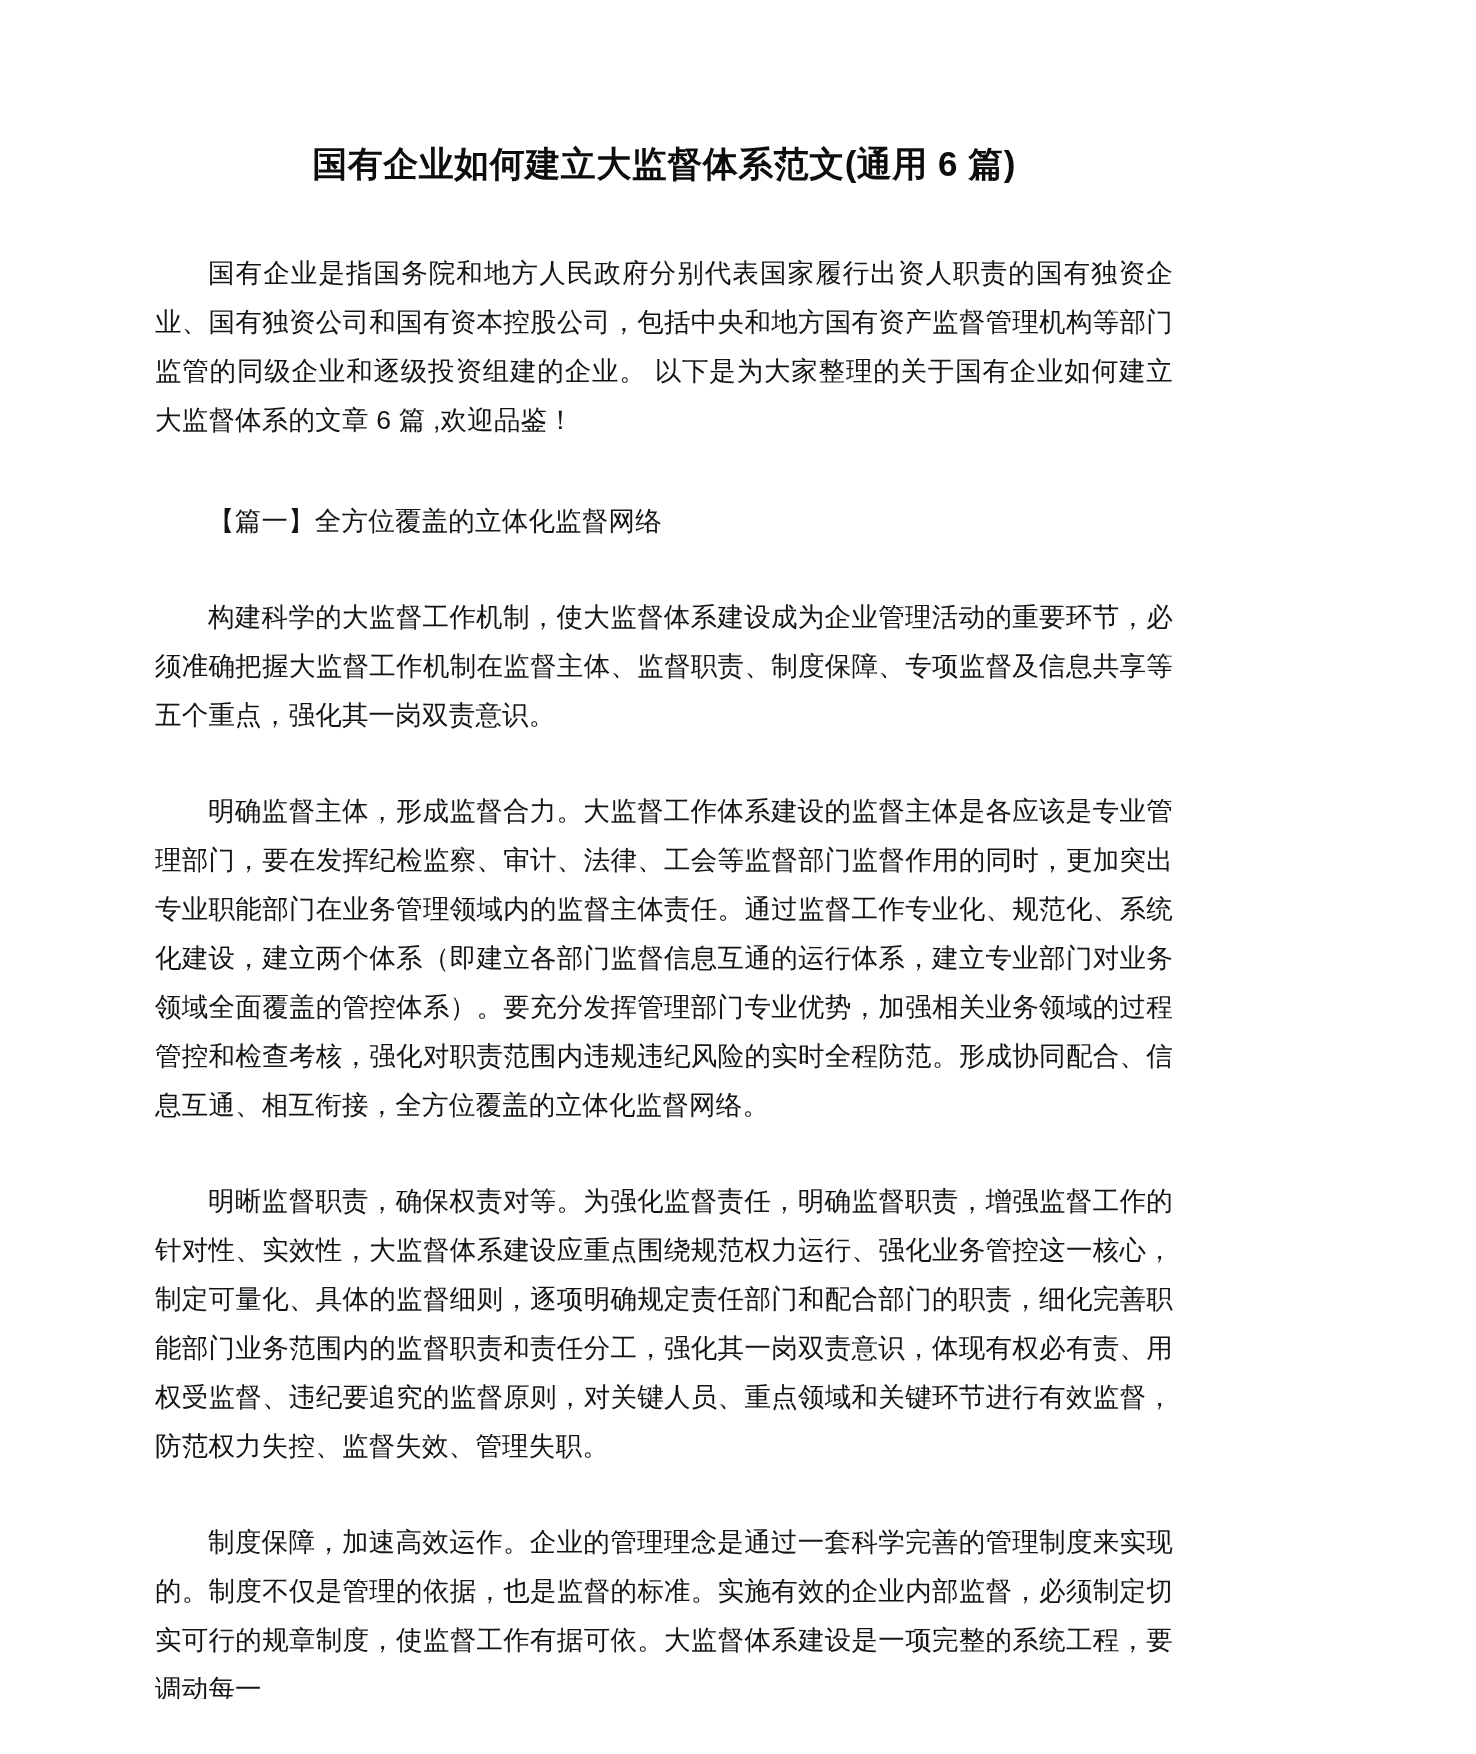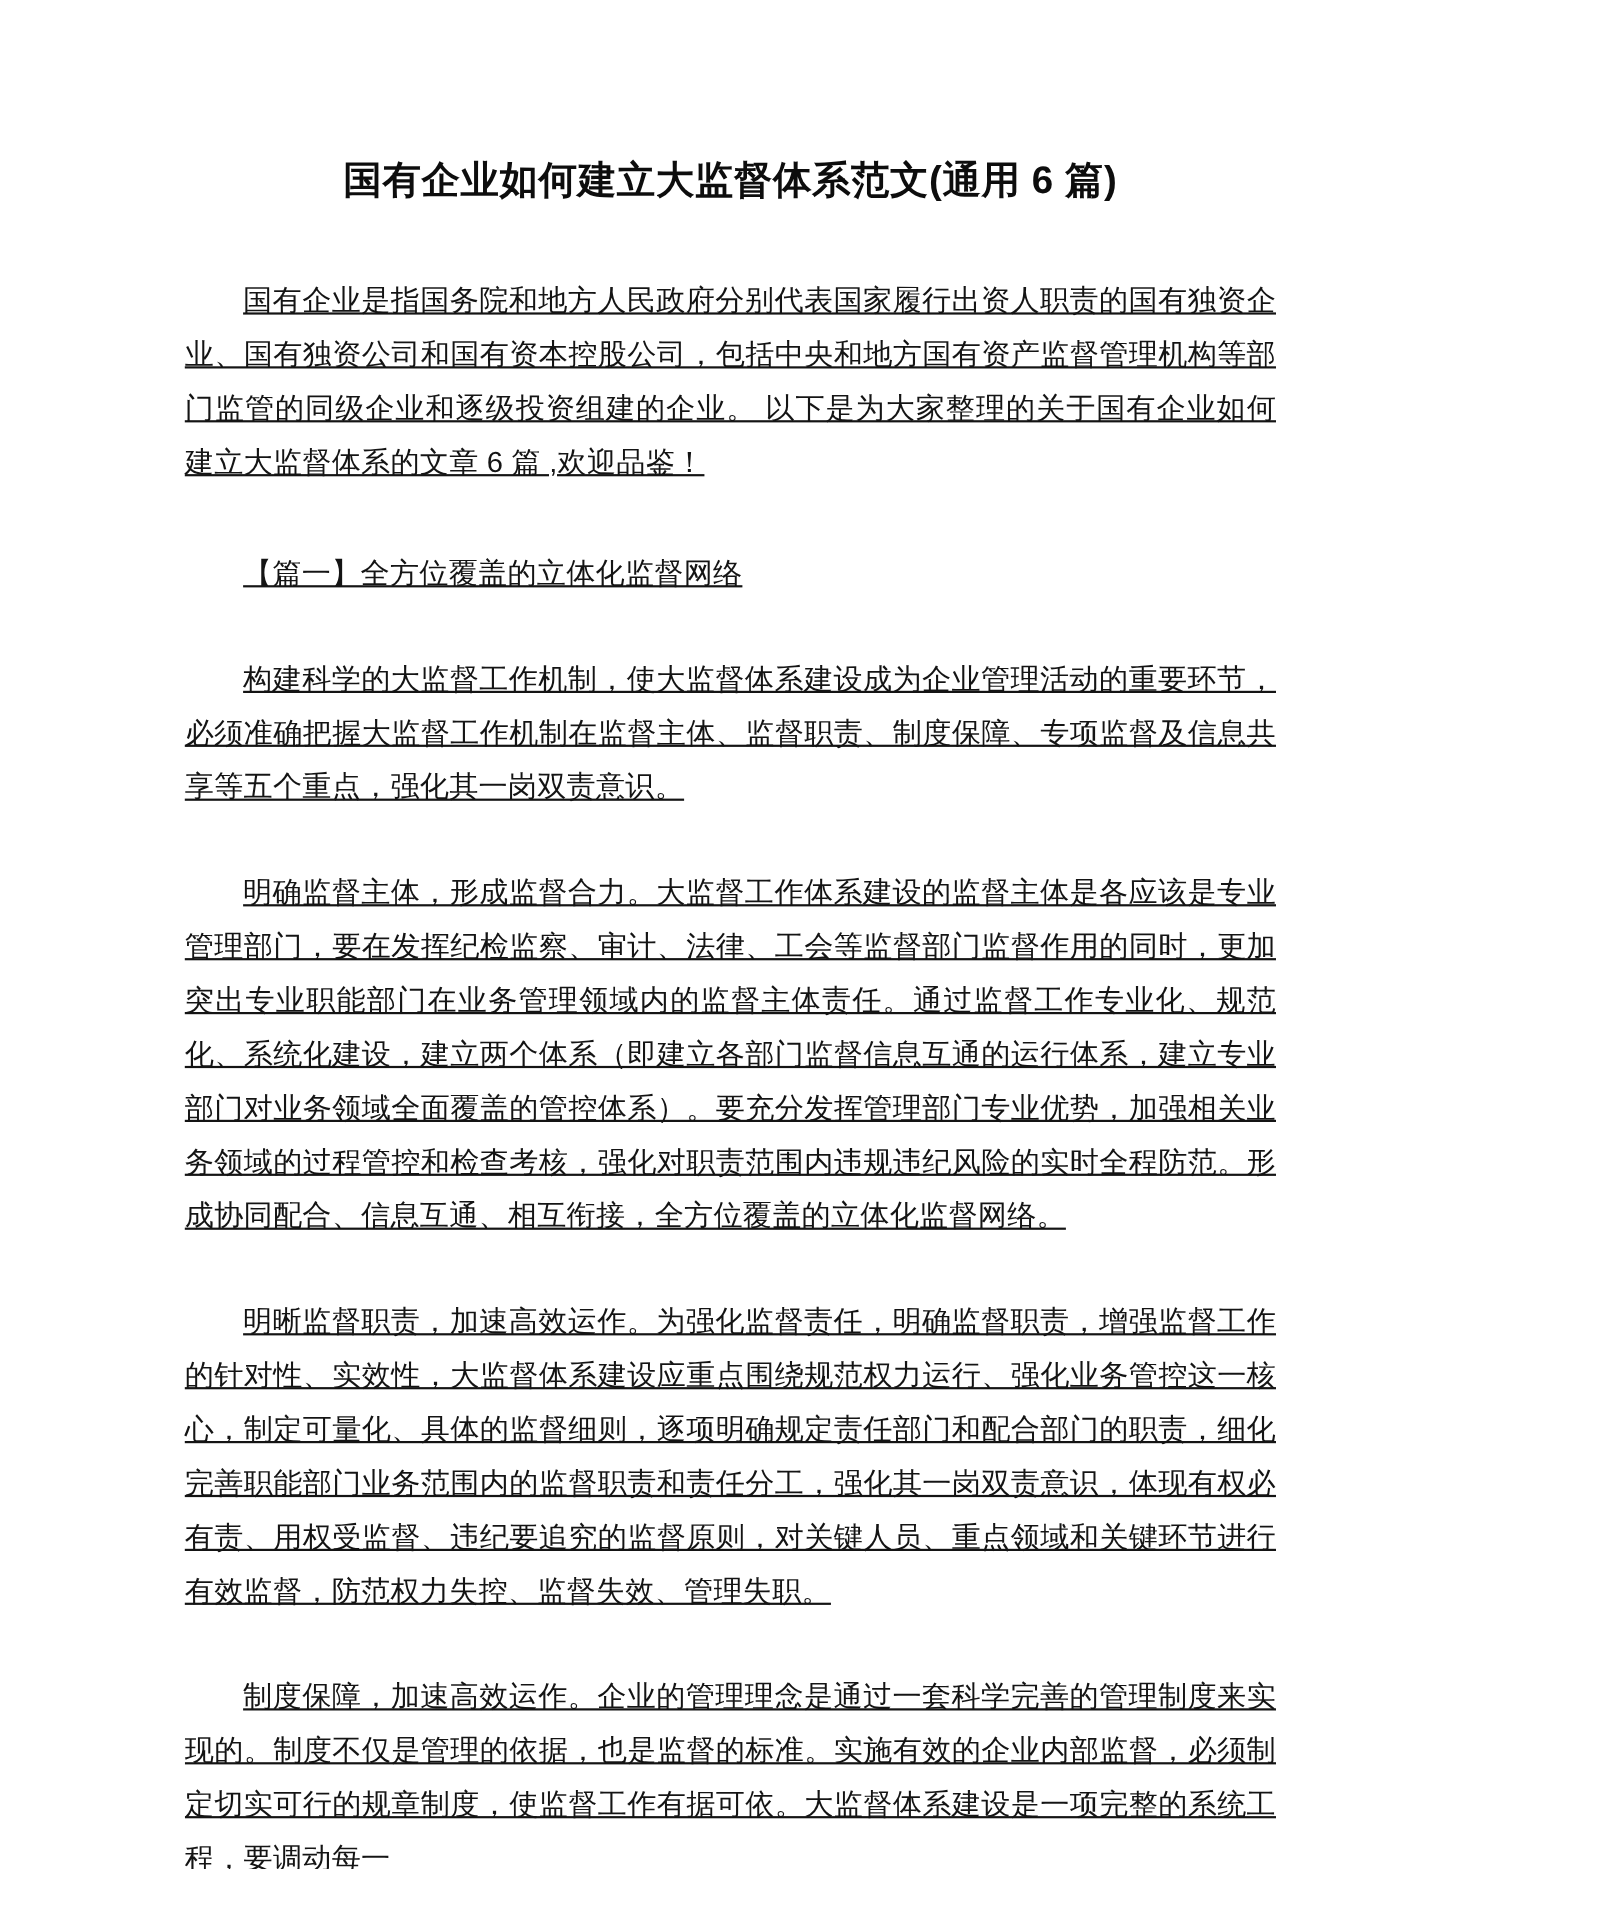--- a/index.html
+++ b/index.html
@@ -35,24 +35,23 @@
     padding-bottom: 0;
     line-height: 1.35;
     color: #0d0d0d;
   }
   .para {
     font-size: 26.5px;
     line-height: 49px;
     text-align: justify;
     text-justify: inter-ideograph;
     text-indent: 2em;
-    margin: 13px;
+    margin: 0;
     color: #141414;
     letter-spacing: 0.2px;
-    text-decoration: underline;
   }
   .para.intro {
     margin-top: 62px;
   }
   .para.section-head {
     margin-top: 52px;
     text-indent: 2em;
   }
   .para.body-para {
     margin-top: 47px;
@@ -74,18 +73,18 @@
     <h1 class="doc-title">国有企业如何建立大监督体系范文(通用 6 篇)</h1>
 
     <p class="para intro">国有企业是指国务院和地方人民政府分别代表国家履行出资人职责的国有独资企业、国有独资公司和国有资本控股公司，包括中央和地方国有资产监督管理机构等部门监管的同级企业和逐级投资组建的企业。 以下是为大家整理的关于国有企业如何建立大监督体系的文章 6 篇 ,欢迎品鉴！</p>
 
     <p class="para section-head">【篇一】全方位覆盖的立体化监督网络</p>
 
     <p class="para body-para">构建科学的大监督工作机制，使大监督体系建设成为企业管理活动的重要环节，必须准确把握大监督工作机制在监督主体、监督职责、制度保障、专项监督及信息共享等五个重点，强化其一岗双责意识。</p>
 
     <p class="para body-para">明确监督主体，形成监督合力。大监督工作体系建设的监督主体是各应该是专业管理部门，要在发挥纪检监察、审计、法律、工会等监督部门监督作用的同时，更加突出专业职能部门在业务管理领域内的监督主体责任。通过监督工作专业化、规范化、系统化建设，建立两个体系（即建立各部门监督信息互通的运行体系，建立专业部门对业务领域全面覆盖的管控体系）。要充分发挥管理部门专业优势，加强相关业务领域的过程管控和检查考核，强化对职责范围内违规违纪风险的实时全程防范。形成协同配合、信息互通、相互衔接，全方位覆盖的立体化监督网络。</p>
 
-    <p class="para body-para">明晰监督职责，加速高效运作。为强化监督责任，明确监督职责，增强监督工作的针对性、实效性，大监督体系建设应重点围绕规范权力运行、强化业务管控这一核心，制定可量化、具体的监督细则，逐项明确规定责任部门和配合部门的职责，细化完善职能部门业务范围内的监督职责和责任分工，强化其一岗双责意识，体现有权必有责、用权受监督、违纪要追究的监督原则，对关键人员、重点领域和关键环节进行有效监督，防范权力失控、监督失效、管理失职。</p>
+    <p class="para body-para">明晰监督职责，确保权责对等。为强化监督责任，明确监督职责，增强监督工作的针对性、实效性，大监督体系建设应重点围绕规范权力运行、强化业务管控这一核心，制定可量化、具体的监督细则，逐项明确规定责任部门和配合部门的职责，细化完善职能部门业务范围内的监督职责和责任分工，强化其一岗双责意识，体现有权必有责、用权受监督、违纪要追究的监督原则，对关键人员、重点领域和关键环节进行有效监督，防范权力失控、监督失效、管理失职。</p>
 
     <p class="para last clipped">制度保障，加速高效运作。企业的管理理念是通过一套科学完善的管理制度来实现的。制度不仅是管理的依据，也是监督的标准。实施有效的企业内部监督，必须制定切实可行的规章制度，使监督工作有据可依。大监督体系建设是一项完整的系统工程，要调动每一</p>
 
   </div>
 </div>
 
 </body></html>

